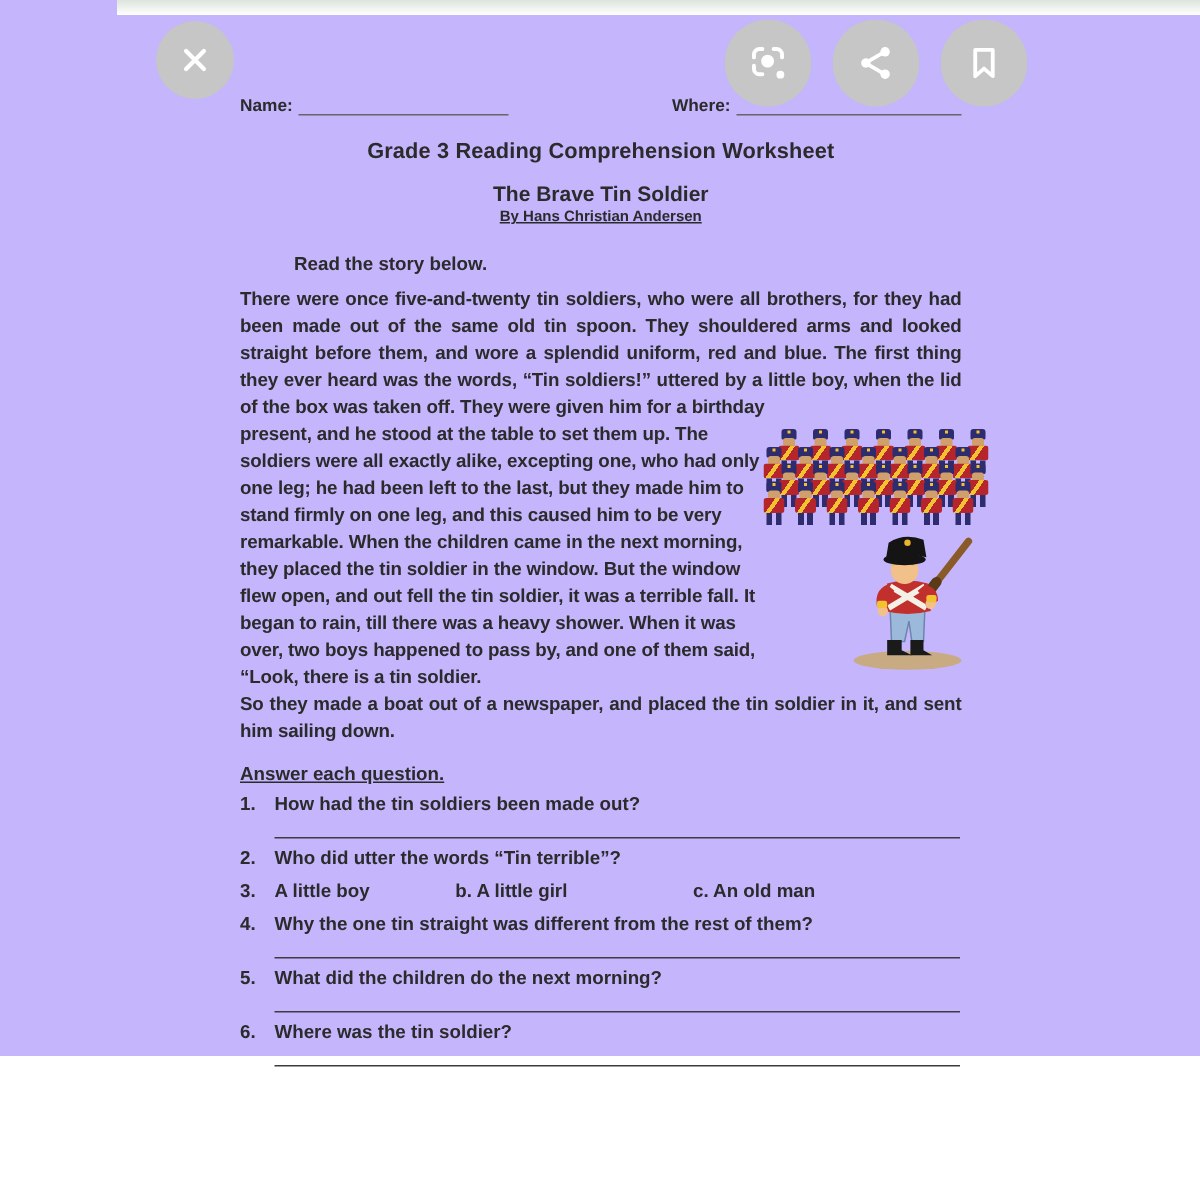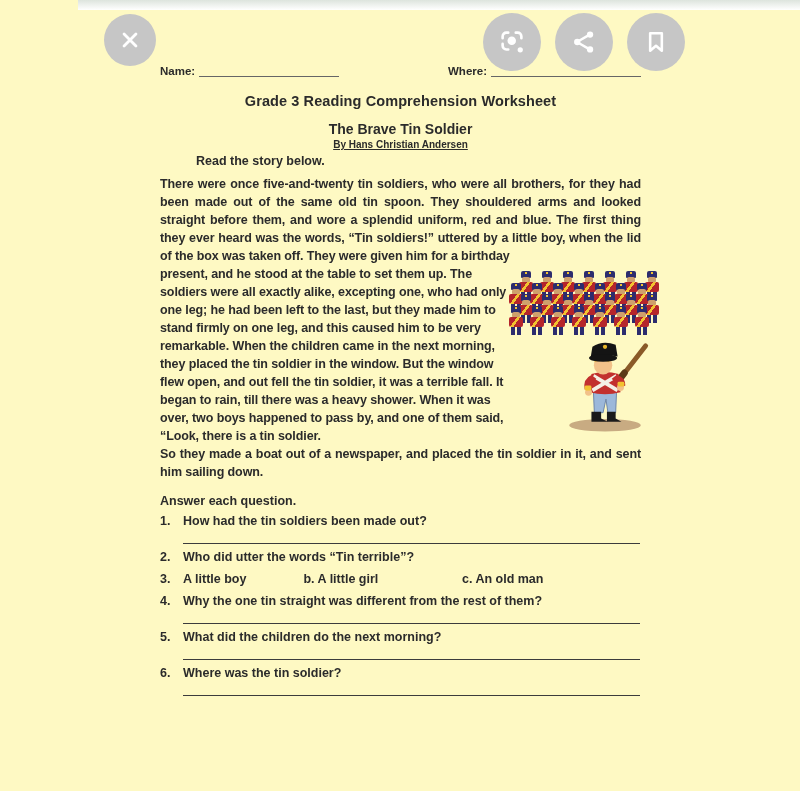--- a/index.html
+++ b/index.html
@@ -1,18 +1,18 @@
 <!DOCTYPE html>
 <html><head>
 <meta charset="utf-8">
 <style>
   * { margin:0; padding:0; box-sizing:border-box; }
   html,body { width:800px; height:800px; background:#ffffff; overflow:hidden;
               font-family:"Liberation Sans", sans-serif; }
-  .screen { position:relative; width:800px; height:791px; background:#fef9c3; }
+  .screen { position:relative; width:800px; height:704px; background:#c4b5fd; }
   .topstrip { position:absolute; top:0; left:78px; right:0; height:10px;
               background:linear-gradient(#dde4dd,#ffffff); }
 
   
   .circle-btn { position:absolute; border:none; border-radius:50%; background:#c6c6c6;
                 display:flex; align-items:center; justify-content:center; cursor:pointer; padding:0; }
   .circle-btn svg { display:block; }
   #close-btn   { left:104px; top:14px; width:52px; height:52px; }
   #lens-btn    { left:483px; top:13px; width:58px; height:58px; }
   #share-btn   { left:555px; top:13px; width:58px; height:58px; }
@@ -20,27 +20,27 @@
 
   
   .sheet { position:absolute; left:160px; top:64px; width:481px; color:#2b2b2b; font-weight:bold; }
   .meta-row { display:flex; justify-content:space-between; font-size:11.5px; }
   .meta-row .grp { display:flex; align-items:flex-end; }
   .blank { border-bottom:1.5px solid #666; height:13px; margin-left:4px; }
   .blank.w1 { width:140px; } .blank.w2 { width:150px; }
   .title   { margin-top:16px; font-size:14.5px; text-align:center; letter-spacing:.1px; }
   .h2      { margin-top:12px; font-size:14px;  text-align:center; }
   .byline  { margin-top:2px;  font-size:10px;  text-align:center;text-decoration:underline; }
-  .instruction { margin-top:4px; font-size:12.5px;padding-left:36px; }
+  .instruction { margin-top:19px; font-size:12.5px;padding-left:36px; }
   .story { font-size:12.5px; line-height:18px; letter-spacing:-.1px; }
   .p1 { margin-top:7px; text-align:justify; }
   .storywrap { position:relative; }
   .p2 { width:352px; }
   .p3 { text-align:justify; }
-  .qhead { margin-top:13px; font-size:12.5px; }
+  .qhead { margin-top:13px; font-size:12.5px; text-decoration:underline; }
   .qrow { display:flex; margin-top:5px; font-size:12.5px; line-height:17px; }
   .qnum { width:23px; flex:none; }
   .opt-a { display:inline-block; width:117px; }
   .opt-b { display:inline-block; width:155px; }
   .aline { border-bottom:1.5px solid #3c3c3c; margin:13px 0 3px 23px; width:457px; height:1px; }
   .copyright { text-align:center; font-size:9.5px; margin-top:5px; }
   .copyright .link { color:#2323e8; text-decoration:underline; }
 
   
   .art { position:absolute; left:347px; top:6px; width:168px; }

